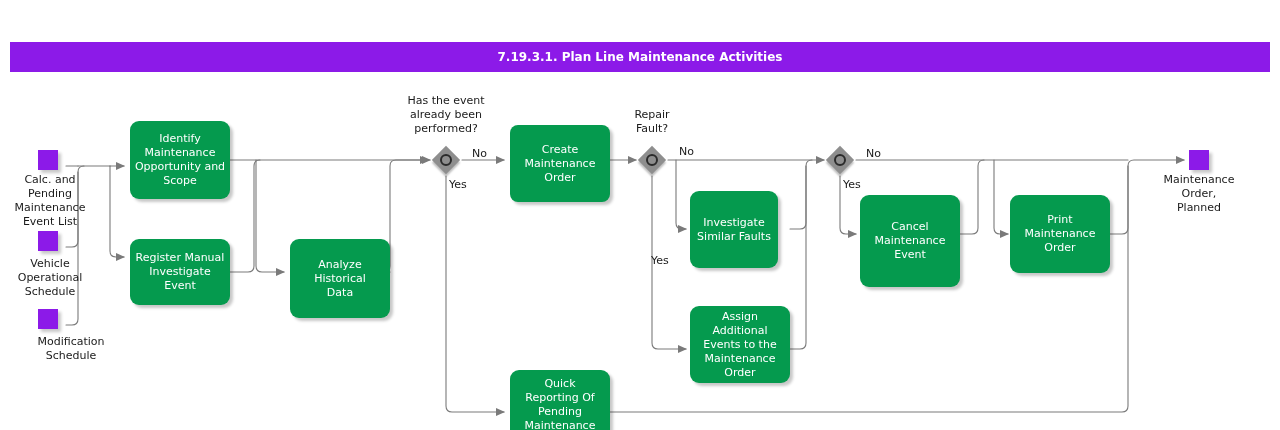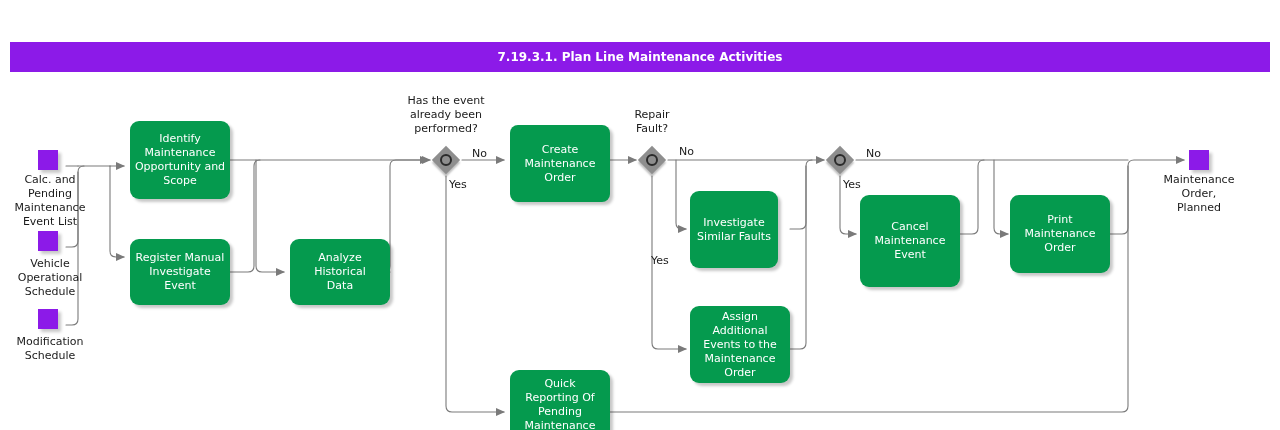--- a/index.html
+++ b/index.html
@@ -208,42 +208,42 @@
 Pending
 Maintenance
 Event List</div>
 
   <div class="dataobj" style="left:38px; top:199px;"></div>
   <div class="datalabel" style="left:0px; top:225px; width:100px;">Vehicle
 Operational
 Schedule</div>
 
   <div class="dataobj" style="left:38px; top:277px;"></div>
-  <div class="datalabel" style="left:0px; top:303px; width:100px;">Modification
+  <div class="datalabel" style="left:0px; top:303px; width:100px;padding-left:21px;">Modification
 Schedule</div>
 
   <div class="dataobj" style="left:1189px; top:118px;"></div>
   <div class="datalabel" style="left:1149px; top:141px; width:100px;">Maintenance
 Order,
 Planned</div>
 
   <div class="task" style="left:130px; top:89px; width:100px; height:78px;">
     <span class="lbl">Identify
 Maintenance
 Opportunity and
 Scope</span>
   </div>
 
   <div class="task" style="left:130px; top:207px; width:100px; height:66px;">
     <span class="lbl">Register Manual
 Investigate
 Event</span>
   </div>
 
-  <div class="task" style="left:290px; top:207px; width:100px; height:66px;justify-content:center;">
+  <div class="task" style="left:290px; top:207px; width:100px; height:79px;justify-content:center;">
     <span class="lbl">Analyze
 Historical
 Data</span>
   </div>
 
   <div class="task" style="left:510px; top:93px; width:100px; height:77px;border-radius:8px;">
     <span class="lbl">Create
 Maintenance
 Order</span>
   </div>

